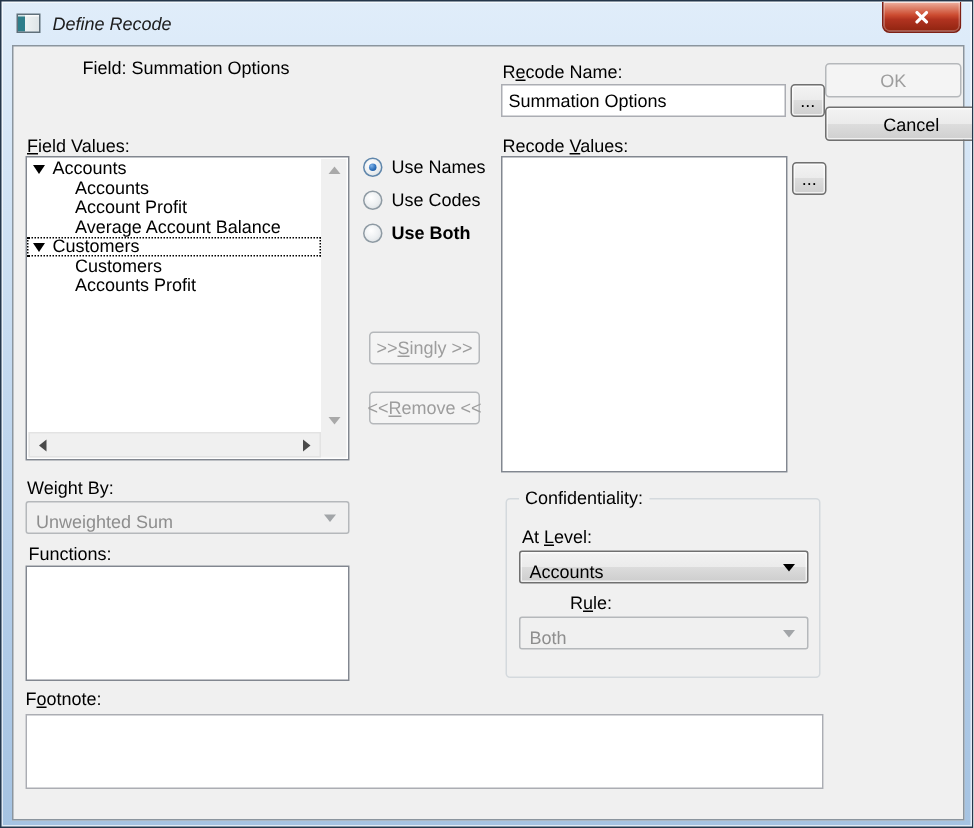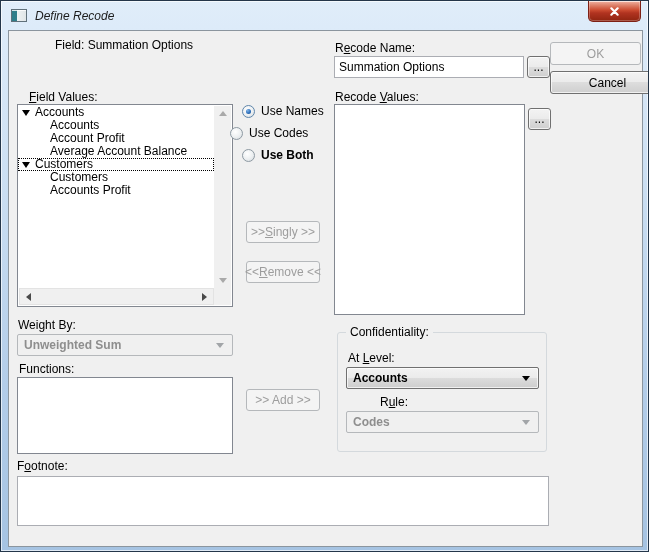--- a/index.html
+++ b/index.html
@@ -38,21 +38,21 @@
   .textbox { position:absolute; background:#fff; border:1px solid #abadb3; font:12px "Liberation Sans",sans-serif; padding:2px 4px; }
   textarea.textbox { resize:none; overflow:hidden; }
 
   .btn { position:absolute; border-radius:3px; font:12px "Liberation Sans",sans-serif;
     display:flex; align-items:center; justify-content:center; white-space:nowrap; }
   .btn.enabled { border:1px solid #707070; color:#000; cursor:pointer;
     background:linear-gradient(to bottom,#f3f3f3 0%,#ebebeb 50%,#dddddd 50%,#cfcfcf 100%);
     box-shadow:inset 0 0 0 1px rgba(255,255,255,.7); }
   .btn.disabled { border:1px solid #b5b8bb; background:#f4f4f4; color:#9d9d9d; }
 
-  .combo { position:absolute; border-radius:2px; display:flex; align-items:center; padding:0 6px;font-weight:bold; }
+  .combo { position:absolute; border-radius:2px; display:flex; align-items:flex-end; padding:0 6px; }
   .combo.enabled { border:1px solid #707070; color:#000; cursor:pointer;
     background:linear-gradient(to bottom,#f2f2f2 0%,#ebebeb 50%,#dcdcdc 50%,#cdcdcd 100%);
     box-shadow:inset 0 0 0 1px rgba(255,255,255,.7); }
   .combo.disabled { border:1px solid #b5b8bb; background:#f0f0f0; color:#8e8e8e; }
   .combo .carrow { position:absolute; right:8px; top:50%; margin-top:-2px; width:0; height:0;
     border-left:4px solid transparent; border-right:4px solid transparent; }
   .combo.enabled .carrow { border-top:5px solid #000; }
   .combo.disabled .carrow { border-top:5px solid #a2a5a8; }
 
   
@@ -113,21 +113,21 @@
 
   <span class="lbl" style="left:334px;top:40px;text-align:right;"><span>R</span><span class="accel">e</span><span>code Name:</span></span>
 
   <input class="textbox" style="left: 333px; top: 55px; width: 190px; height: 22px;" value="Summation Options">
 
   <div class="btn enabled" style="left:526px;top:55px;width:23px;height:22px;">...</div>
 
   <div class="btn disabled" style="left:549px;top:41px;width:91px;height:23px;">OK</div>
   <div class="btn enabled" style="left:549px;top:70px;width:115px;height:23px;">Cancel</div>
 
-  <span class="lbl" style="left:28px;top:89px;"><span></span><span class="accel">F</span><span>ield Values:</span></span>
+  <span class="lbl" style="left:17px;top:89px;"><span></span><span class="accel">F</span><span>ield Values:</span></span>
 
   <div class="listbox" style="left:16px;top:103px;width:216px;height:203px;">
     <div class="tree">
 
         <div class="tree-row t-group">
           <span class="twisty"></span>
           <span class="tree-label">Accounts</span>
         </div>
 
         <div class="tree-row t-child">
@@ -177,21 +177,21 @@
           <i class="tri-right"></i>
         </div>
     </div>
     <div class="corner"></div>
   </div>
 
   <div class="radio-row checked" style="left:241px;top:103px;">
     <span class="radio"></span>
     <span class="radio-label">Use Names</span>
   </div>
-  <div class="radio-row" style="left:229px;top:125px;">
+  <div class="radio-row" style="left:241px;top:125px;">
     <span class="radio"></span>
     <span class="radio-label">Use Codes</span>
   </div>
   <div class="radio-row" style="left:241px;top:147px;font-weight:bold;">
     <span class="radio"></span>
     <span class="radio-label">Use Both</span>
   </div>
 
   <div class="btn disabled" style="left:245px;top:220px;width:74px;height:22px;">
       <span>&gt;&gt; </span>
@@ -213,41 +213,36 @@
 
   <span class="lbl" style="left:17px;top:317px;">Weight By:</span>
   <div class="combo disabled" style="left:16px;top:333px;width:216px;height:22px;">
     <span>Unweighted Sum</span>
     <span class="carrow"></span>
   </div>
 
   <span class="lbl" style="left:18px;top:361px;">Functions:</span>
   <div class="listbox" style="left:16px;top:376px;width:216px;height:77px;"></div>
 
-  <div class="btn disabled" style="left:245px;top:388px;width:74px;height:22px;">
-      <span>&gt;&gt; Add &gt;&gt;</span>
-      <span class="accel"></span>
-      <span></span>
-    </div>
 
   <div class="groupbox" style="left:336px;top:331px;width:210px;height:120px;">
     <span class="legend">Confidentiality:</span>
   </div>
 
   <span class="lbl" style="left:347px;top:350px;"><span>At </span><span class="accel">L</span><span>evel:</span></span>
 
   <div class="combo enabled" style="left:345px;top:366px;width:193px;height:22px;">
     <span>Accounts</span>
     <span class="carrow"></span>
   </div>
 
   <span class="lbl" style="left:347px;top:394px;margin-left:32px;"><span>R</span><span class="accel">u</span><span>le:</span></span>
 
   <div class="combo disabled" style="left:345px;top:410px;width:193px;height:22px;">
-    <span>Codes</span>
+    <span>Both</span>
     <span class="carrow"></span>
   </div>
 
   <span class="lbl" style="left:16px;top:458px;"><span>F</span><span class="accel">o</span><span>otnote:</span></span>
 
   <textarea class="textbox" style="left: 16px; top: 475px; width: 532px; height: 50px;"></textarea>
 
 </div>
 
 </body></html>

